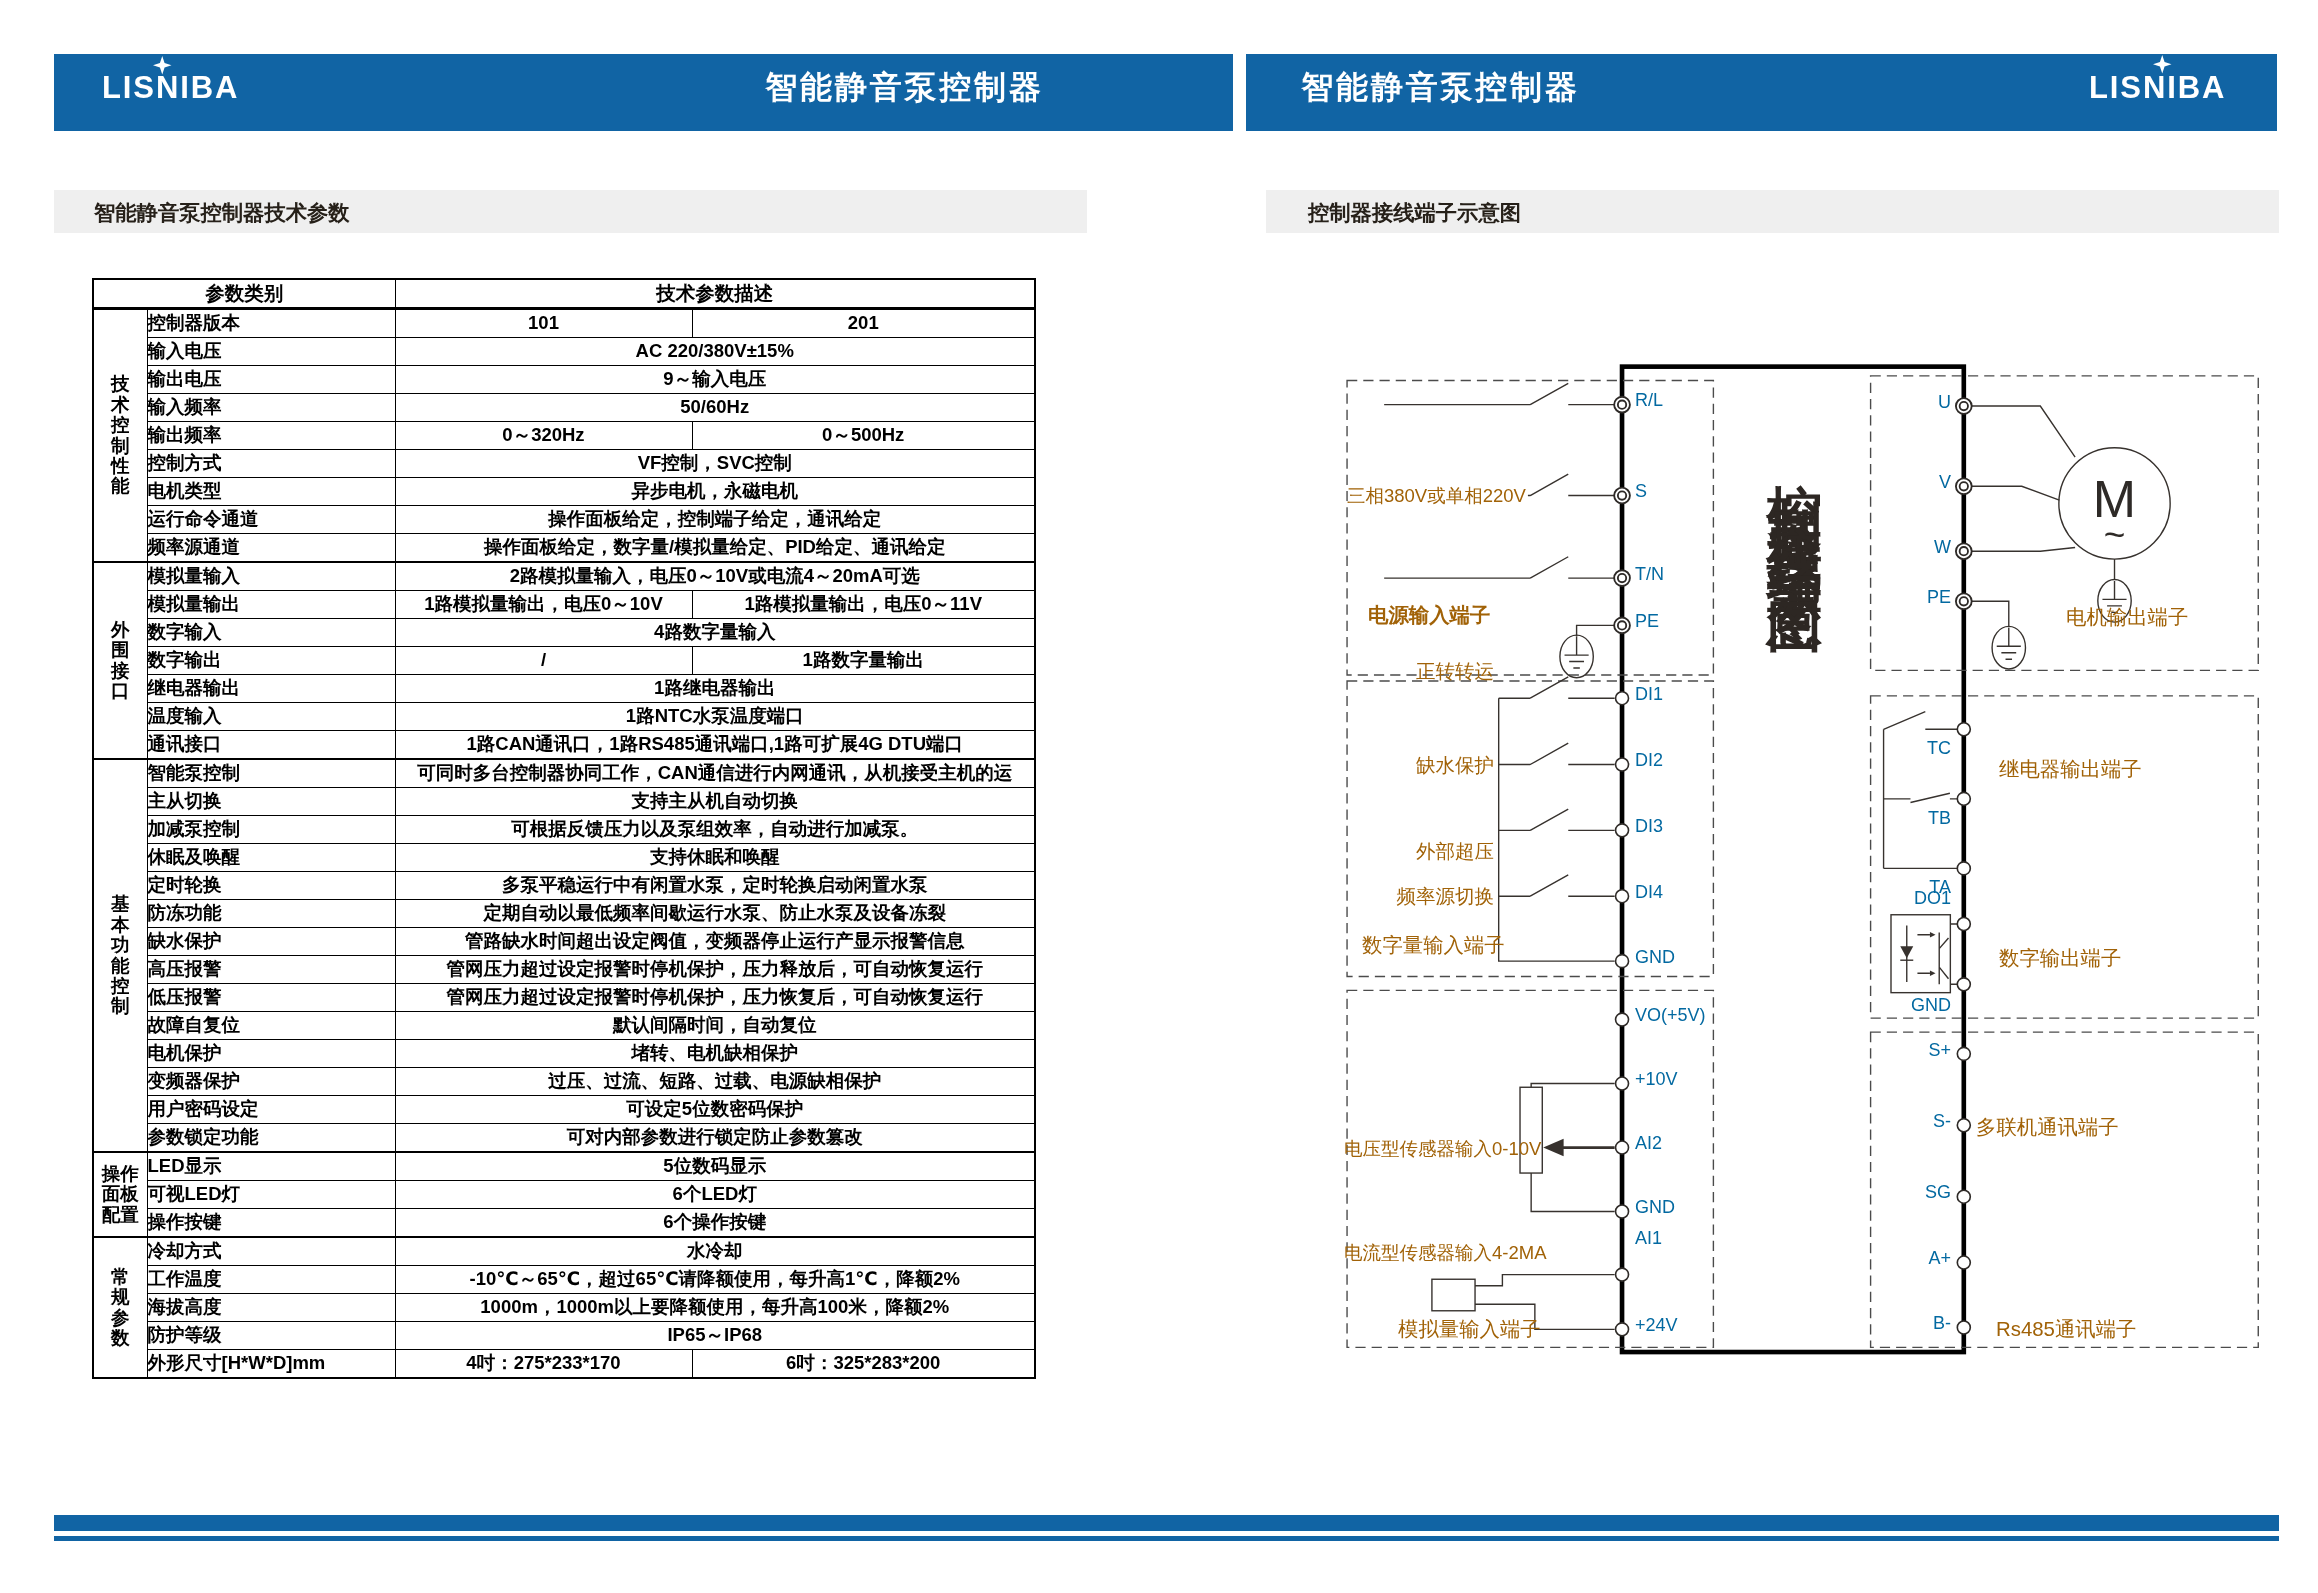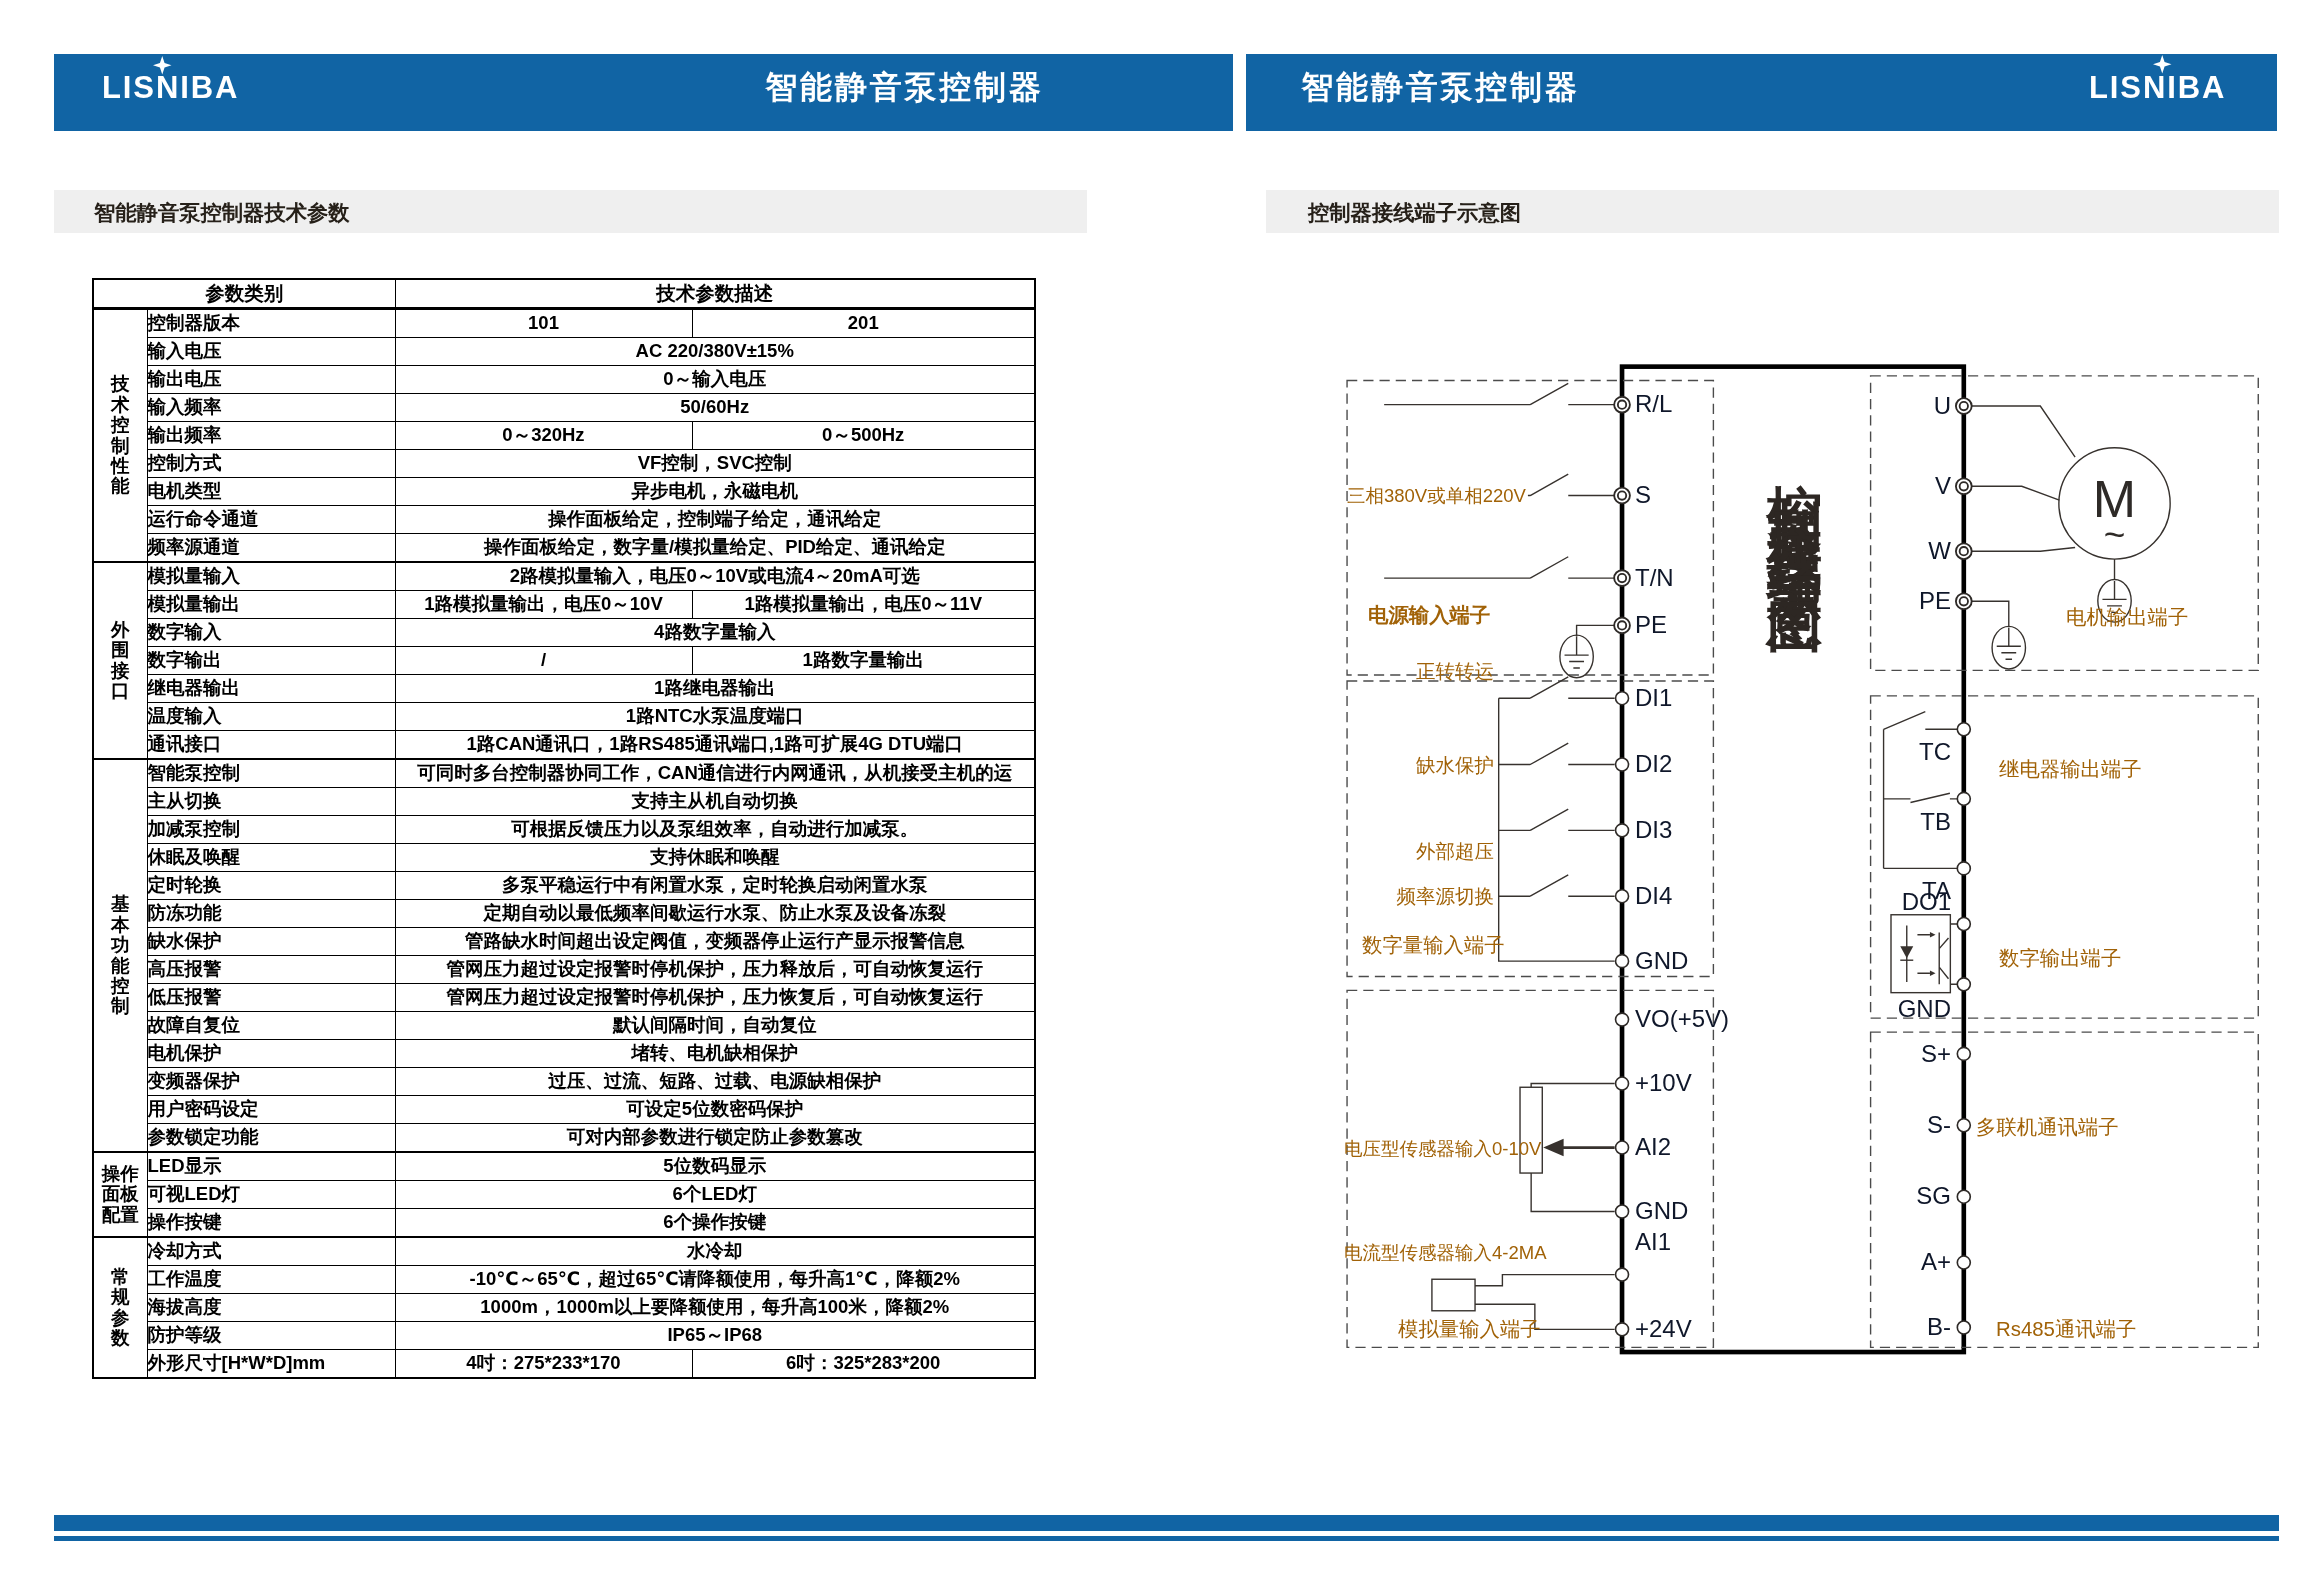--- a/index.html
+++ b/index.html
@@ -19,21 +19,21 @@
              width:942px;font-weight:700;color:#000;}
   table.spec td,table.spec th{border:0.9px solid #000;font-size:18.5px;line-height:1.1;overflow:hidden;white-space:nowrap;height:27px;padding:0;}
   table.spec{border:2.8px solid #000;}
   table.spec th{font-size:19.5px;font-weight:700;border-bottom:3.2px solid #000;}
   tr.group-start td{border-top:2.8px solid #000;}
   td.group-cell{text-align:center;vertical-align:middle;font-size:19.5px;line-height:1.55;}
   td.name-cell{text-align:left;padding-left:4.6px;}
   td.val-cell{text-align:center;}
   
   .diagram-label{position:absolute;color:#a16207;white-space:nowrap;}
-  .t-id{font-size:24px;color:#0f172a;}
+  .t-id{font-size:18px;color:#0369a1;}
   .t-left{left:1635px;}
   .t-right{left:1860px;width:91px;text-align:right;}
   .note{font-size:19.5px;}
   .note-r{left:1347px;width:147px;text-align:right;font-size:19.5px;}
   .caption{font-size:20.4px;}
   .vtitle{position:absolute;left:1756px;top:441px;width:72px;text-align:center;
           font-size:55px;line-height:77px;font-weight:700;color:#2d2723;}
   
   .foot1{position:absolute;left:54px;top:1515px;width:2225px;height:16px;background:#1164a4;}
   .foot2{position:absolute;left:54px;top:1536px;width:2225px;height:5.1px;background:#1164a4;}
@@ -91,21 +91,21 @@
           <td class="name-cell">控制器版本</td>
           <td class="val-cell">101</td>
           <td class="val-cell">201</td>
         </tr>
         <tr>
           <td class="name-cell">输入电压</td>
           <td class="val-cell" colspan="2">AC 220/380V±15%</td>
         </tr>
         <tr>
           <td class="name-cell">输出电压</td>
-          <td class="val-cell" colspan="2">0～输入电压</td>
+          <td class="val-cell" colspan="2">9～输入电压</td>
         </tr>
         <tr>
           <td class="name-cell">输入频率</td>
           <td class="val-cell" colspan="2">50/60Hz</td>
         </tr>
         <tr>
           <td class="name-cell">输出频率</td>
           <td class="val-cell">0～320Hz</td>
           <td class="val-cell">0～500Hz</td>
         </tr>

